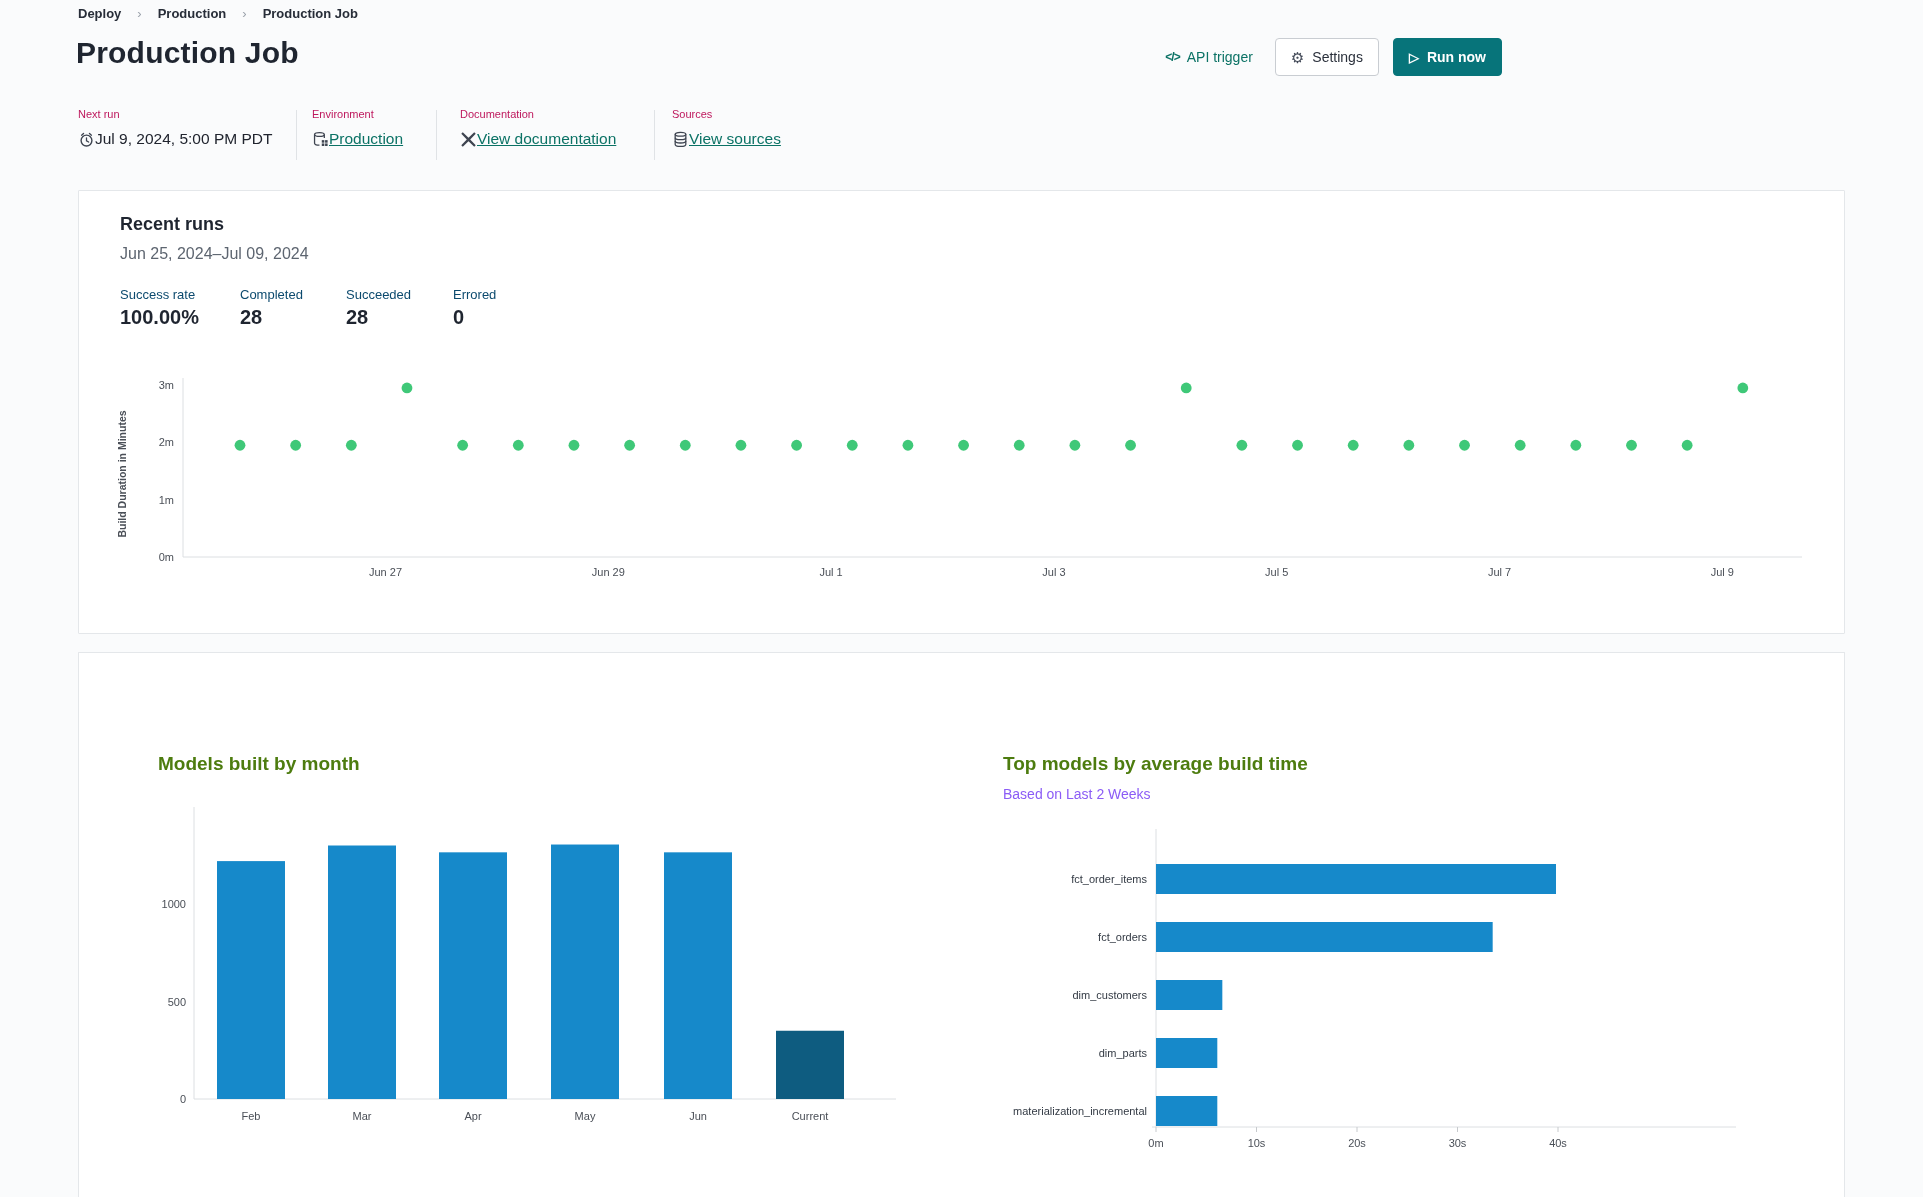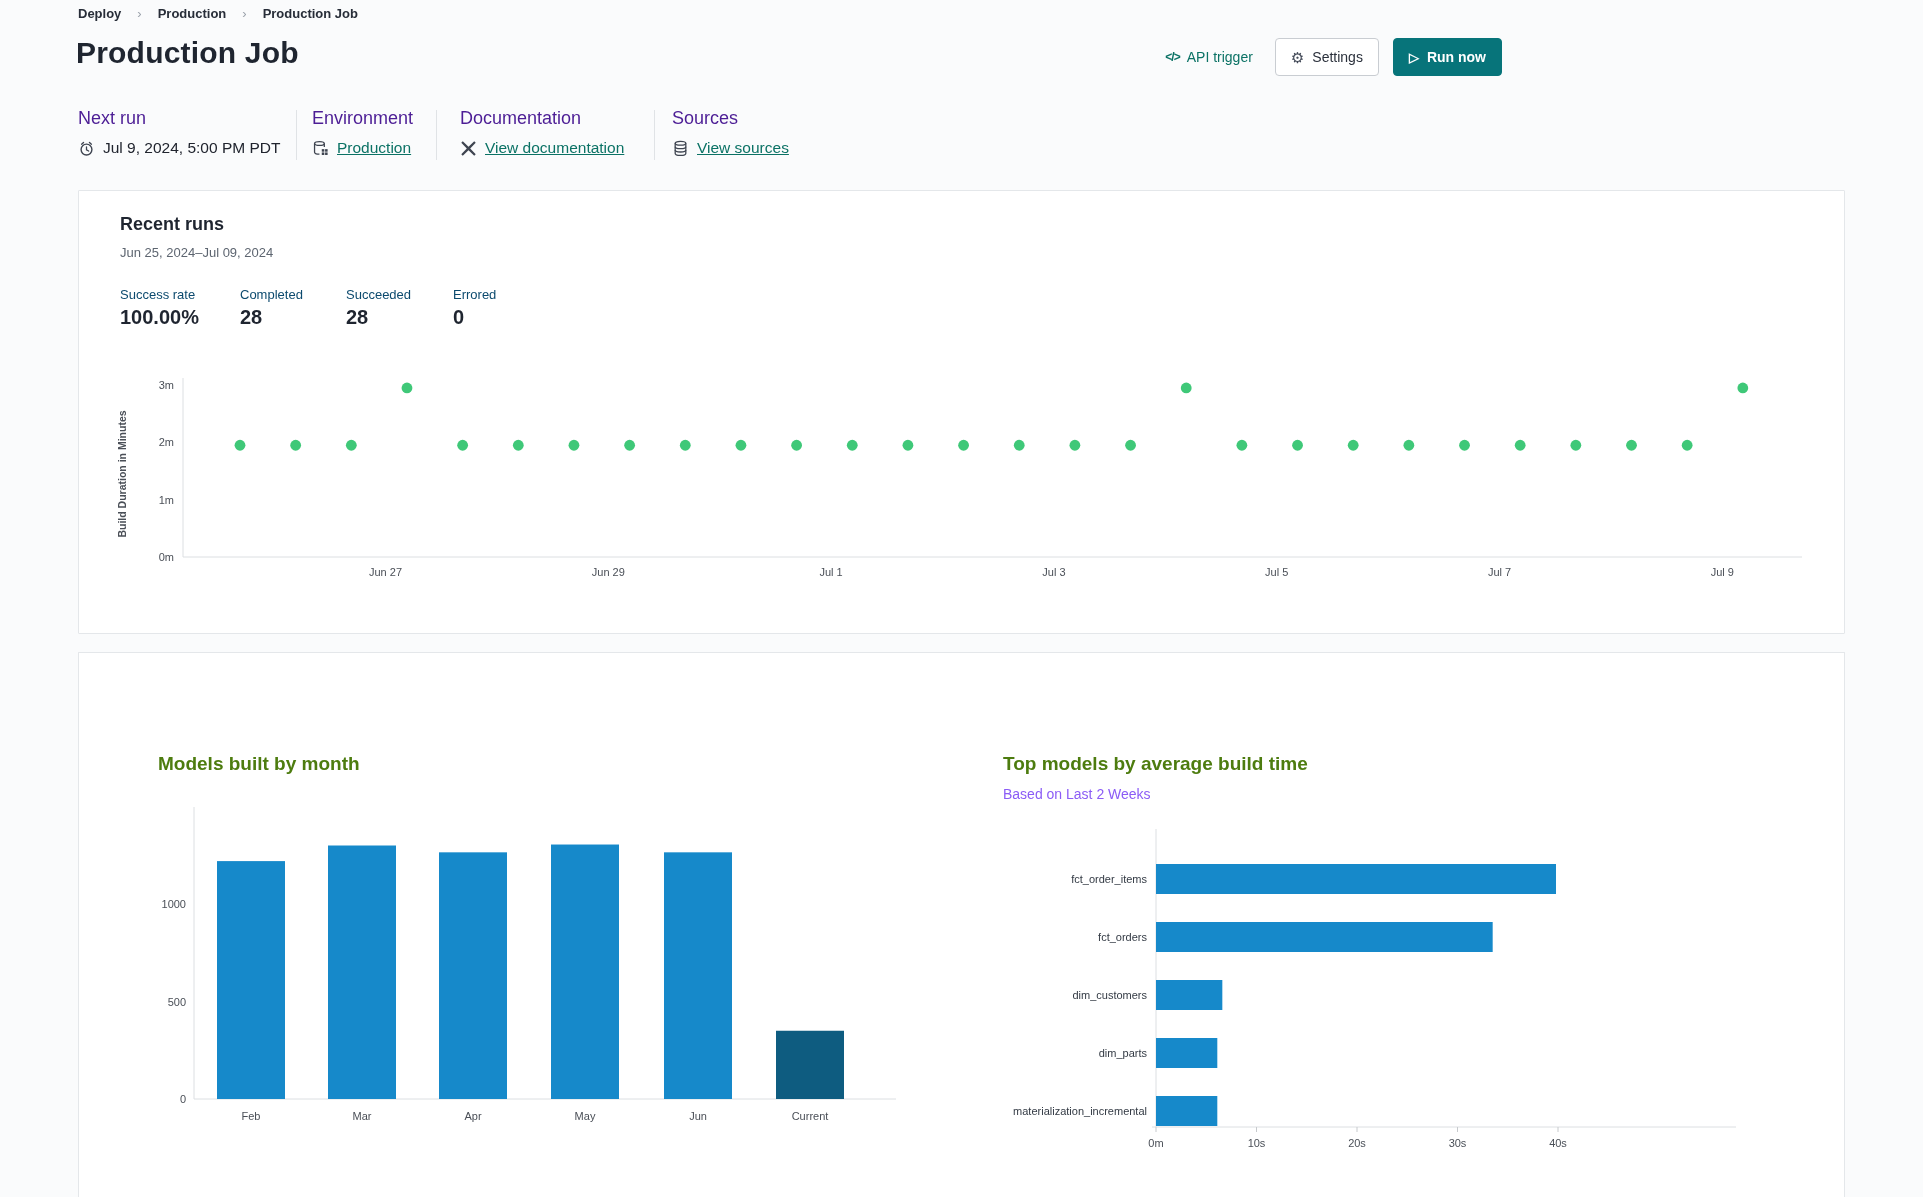--- a/index.html
+++ b/index.html
@@ -23,31 +23,31 @@
   .code-glyph { font-size:12px; font-weight:700; letter-spacing:-1px; }
   .btn { display:flex; align-items:center; gap:8px; height:38px; padding:0 15px; border-radius:4px;
     font-size:14px; cursor:pointer; }
   .btn-settings { background:#fff; border:1px solid #c9cdd2; color:#2b313c; }
   .btn-run { background:#07747a; border:1px solid #07747a; color:#fff; font-weight:600; }
   .gear { font-size:15px; color:#424957; line-height:1; }
   .play { font-size:13px; line-height:1; }
 
   
   .meta-col { position:absolute; top:108px; }
-  .meta-label { font-size:18px; color:#4c1d95; }
-  .meta-value { display:flex; align-items:center; gap:8px; margin-top:10px; font-size:15.5px; color:#20242e; }
+  .meta-label { font-size:11px; color:#be185d; }
+  .meta-value { display:flex; align-items:center; gap:0; margin-top:10px; font-size:15.5px; color:#20242e; }
   .meta-link { color:#0b7265; text-decoration:underline; cursor:pointer; }
   .meta-divider { position:absolute; top:110px; width:1px; height:50px; background:#e0e3e6; }
   .micon { width:17px; height:17px; flex:0 0 auto; }
 
   
   .card { position:absolute; background:#fff; border:1px solid #e4e7ea; border-radius:1px; }
   .recent-card { left:78px; top:190px; width:1767px; height:444px; }
   .recent-title { position:absolute; left:41px; top:23px; font-size:18px; font-weight:700; color:#1f2530; }
-  .recent-range { position:absolute; left:41px; top:54px; font-size:13px; color:#5d6570; }
+  .recent-range { position:absolute; left:41px; top:54px; font-size:16px; color:#5d6570; }
   .stat { position:absolute; top:96px; }
   .stat-label { font-size:13px; color:#0c4a6e; }
   .stat-value { font-size:20px; font-weight:700; color:#1f2530; margin-top:4px; }
 
   
   .tabs-card { left:78px; top:652px; width:1767px; height:545px; border-bottom:none; border-bottom-left-radius:0; border-bottom-right-radius:0; }
   .tab-bar { display:flex; align-items:stretch; height:46px; border-bottom:1px solid #e4e7ea; padding-left:6px; }
   .tab { display:flex; align-items:center; padding:0 22px; font-size:14.5px; color:#474e58; cursor:pointer; }
   .tab.active { color:#087a6f; font-weight:700; box-shadow: inset 0 -3px 0 #087a6f; }
 

